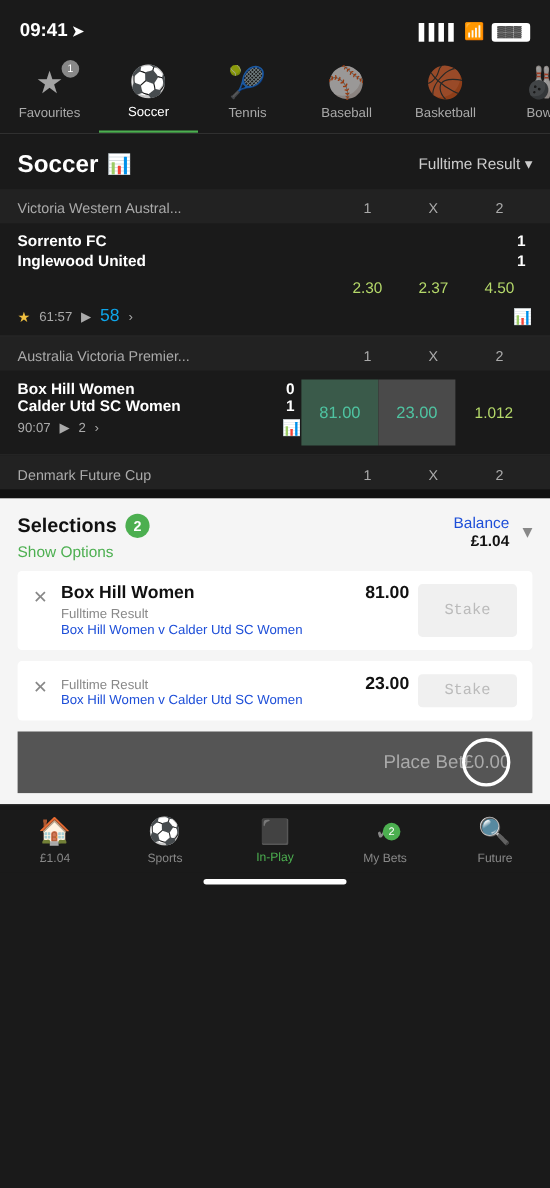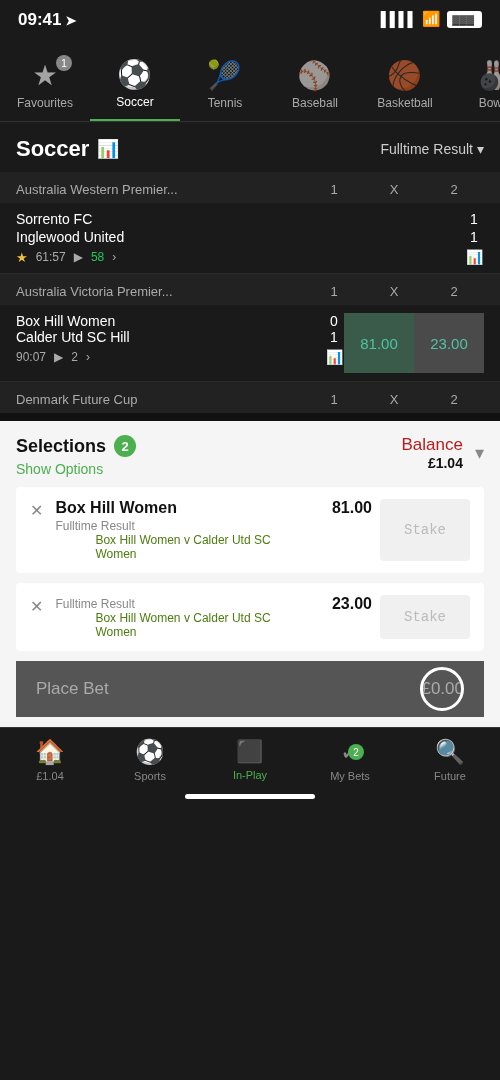--- a/index.html
+++ b/index.html
@@ -11,21 +11,21 @@
       font-family: -apple-system, BlinkMacSystemFont, 'Helvetica Neue', Arial, sans-serif;
       color: #ffffff;
       overflow-x: hidden;
     }
 
     
     .status-bar {
       background: #1a1a1a;
       display: flex;
       justify-content: space-between;
-      align-items: flex-start;
+      align-items: flex-end;
       padding: 10px 18px 6px;
       height: 44px;
     }
     .status-time {
       font-size: 17px;
       font-weight: 600;
       color: #fff;
       display: flex;
       align-items: center;
       gap: 4px;
@@ -157,20 +157,21 @@
     }
     .match-teams {
       display: flex;
       flex-direction: column;
       gap: 2px;
     }
     .team-row {
       display: flex;
       align-items: center;
       justify-content: space-between;
+      font-weight: bold;
     }
     .team-name {
       font-size: 14px;
       color: #fff;
       flex: 1;
     }
     .team-score {
       font-size: 14px;
       color: #fff;
       width: 20px;
@@ -269,22 +270,22 @@
     .show-options {
       font-size: 14px;
       color: #4caf50;
       margin-top: 4px;
       cursor: pointer;
     }
     .balance-area {
       text-align: right;
     }
     .balance-label {
-      font-size: 17px;
-      color: #b91c1c;
+      font-size: 14px;
+      color: #1d4ed8;
       margin-left: 30px;
     }
     .balance-amount {
       font-size: 14px;
       color: #111;
       font-weight: 600;
     }
     .chevron-btn {
       margin-left: 12px;
       color: #888;
@@ -318,22 +319,21 @@
       font-weight: 700;
       color: #111;
     }
     .bet-market {
       font-size: 12px;
       color: #888;
       margin-top: 2px;
     }
     .bet-match {
       font-size: 12px;
-      color: #4d7c0f;
-      margin-left: 40px;
+      color: #1d4ed8;
     }
     .bet-odds {
       font-size: 16px;
       font-weight: 700;
       color: #111;
       text-align: right;
       margin-right: 0;
       min-width: 60px;
       align-self: flex-start;
     }
@@ -350,21 +350,21 @@
     .stake-label {
       font-size: 14px;
       color: #bbb;
     }
 
     
     .place-bet-bar {
       background: #555;
       display: flex;
       align-items: center;
-      justify-content: space-between;
+      justify-content: flex-end;
       padding: 18px 20px;
       position: relative;
       margin-top: 10px;
     }
     .place-bet-text {
       font-size: 17px;
       color: #aaa;
       font-weight: 500;
     }
     .place-bet-amount {
@@ -491,46 +491,51 @@
       <span class="chart-icon">📊</span>
     </div>
     <div class="fulltime-btn">
       <span>Fulltime Result</span>
       <span>▾</span>
     </div>
   </div>
 
   <div class="match-section">
     <div class="league-row">
-      <span class="league-name">Australia Western Premier...</span>
+      <span class="league-name">Victoria Western Austral...</span>
       <div class="col-headers">
         <span class="col-header">1</span>
         <span class="col-header">X</span>
         <span class="col-header">2</span>
       </div>
     </div>
 
     <div class="match-row">
       <div class="match-teams">
         <div class="team-row">
           <span class="team-name">Sorrento FC</span>
           <span class="team-score">1</span>
         </div>
         <div class="team-row">
           <span class="team-name">Inglewood United</span>
           <span class="team-score">1</span>
         </div>
+      </div>
+      <div class="odds-row">
+        <span class="odd-btn">2.30</span>
+        <span class="odd-btn">2.37</span>
+        <span class="odd-btn">4.50</span>
       </div>
       <div class="match-meta">
         <span class="fav-star">★</span>
         <span class="match-time">
           <span>61:57</span>
         </span>
         <span style="color:#aaa;font-size:12px;">▶</span>
-        <span style="color:#22c55e;font-size:12px;">58</span>
+        <span style="color:#0ea5e9;font-size:16px;">58</span>
         <span style="color:#aaa;font-size:12px;"> ›</span>
         <span class="stats-icon">📊</span>
       </div>
     </div>
   </div>
 
   <div class="match-section">
     <div class="league-row">
       <span class="league-name">Australia Victoria Premier...</span>
       <div class="col-headers">
@@ -540,38 +545,41 @@
       </div>
     </div>
 
     <div style="padding: 8px 16px 8px; border-bottom: 1px solid #2a2a2a; display:flex; align-items:stretch;">
       <div style="flex:1;">
         <div class="team-row">
           <span class="team-name">Box Hill Women</span>
           <span class="team-score">0</span>
         </div>
         <div class="team-row">
-          <span class="team-name">Calder Utd SC Hill</span>
+          <span class="team-name">Calder Utd SC Women</span>
           <span class="team-score">1</span>
         </div>
         <div class="match-meta">
           <span style="color:#aaa;font-size:12px;">90:07</span>
           <span style="color:#aaa;font-size:12px;">▶</span>
           <span style="color:#aaa;font-size:12px;">2</span>
           <span style="color:#aaa;font-size:12px;"> ›</span>
           <span class="stats-icon">📊</span>
         </div>
       </div>
 
       <div style="display:flex; align-items:center; gap:0;">
         <div class="odd-cell selected-green" style="background:#3a5a4a; width:70px; height:60px; display:flex; align-items:center; justify-content:center;">
           <span style="color:#4fc3a1;font-size:15px;">81.00</span>
         </div>
         <div class="odd-cell selected-gray" style="background:#4a4a4a; width:70px; height:60px; display:flex; align-items:center; justify-content:center;">
           <span style="color:#4fc3a1;font-size:15px;">23.00</span>
+        </div>
+        <div class="odd-cell" style="width:70px; height:60px; display:flex; align-items:center; justify-content:center;">
+          <span style="color:#b5d96a;font-size:14px;">1.012</span>
         </div>
       </div>
     </div>
   </div>
 
   <div class="match-section">
     <div class="league-row">
       <span class="league-name">Denmark Future Cup</span>
       <div class="col-headers">
         <span class="col-header">1</span>

